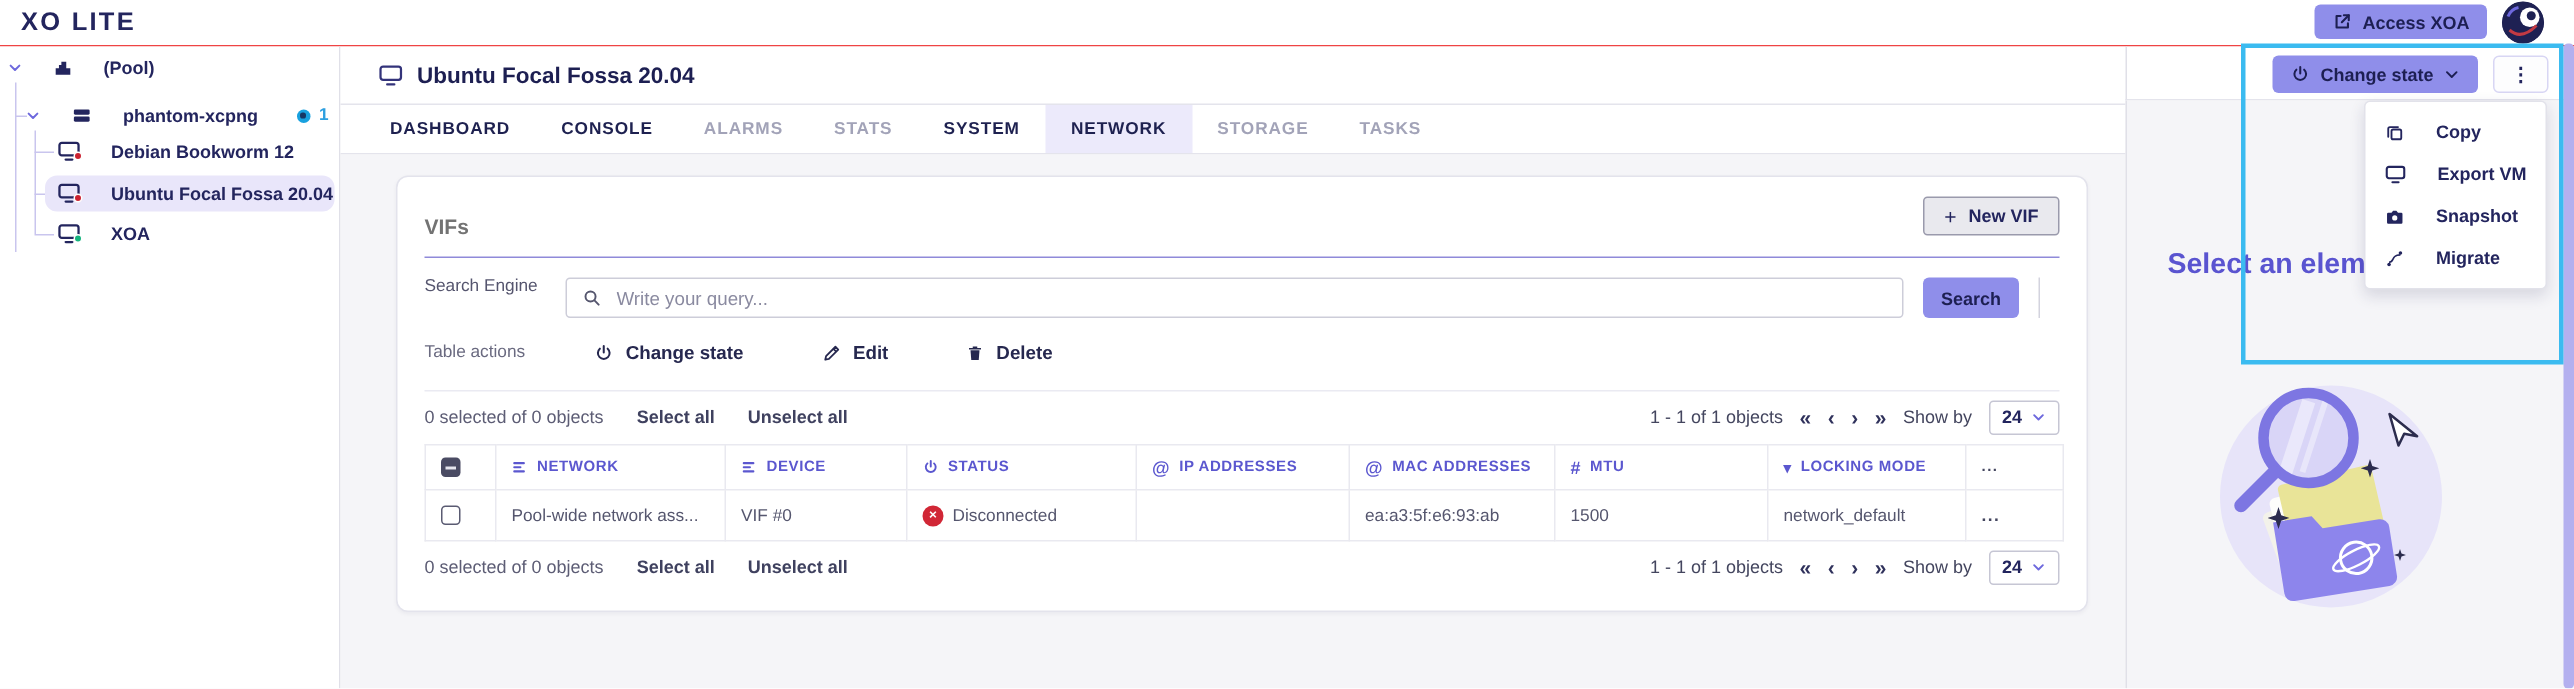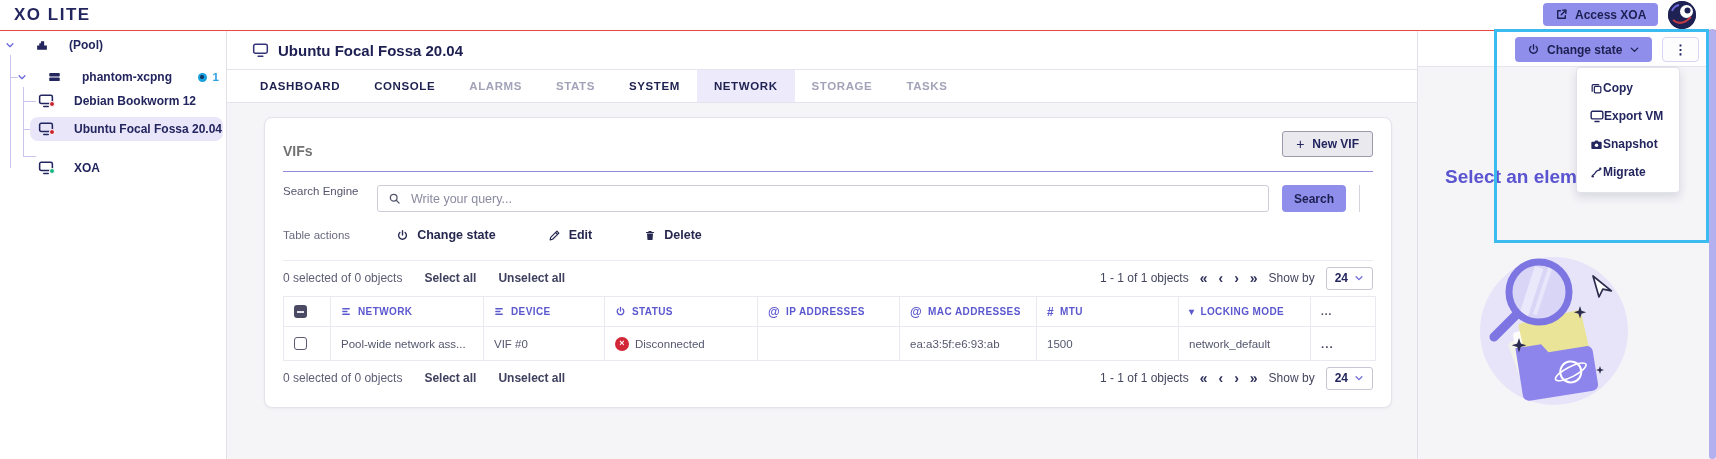--- a/index.html
+++ b/index.html
@@ -88,21 +88,21 @@
   
   .right-header{position:absolute;left:1417px;top:31px;width:299px;height:36px;background:#fff;
                 border-bottom:1px solid #e4e4ec;border-left:1px solid #e0e0e8;}
   .right-panel{position:absolute;left:1417px;top:67px;width:299px;height:392px;background:#f5f5f8;border-left:1px solid #e0e0e8;}
   .change-state{position:absolute;left:1515px;top:37px;height:25px;z-index:10;}
   .kebab{position:absolute;left:1662px;top:37px;width:37px;height:25px;background:#fdfdfe;border:1px solid #d8d6f4;
          border-radius:4px;color:#23255e;font-size:13px;font-weight:700;display:flex;align-items:center;justify-content:center;cursor:pointer;z-index:10;}
   .select-element{position:absolute;left:1445px;top:166px;font-size:19px;font-weight:700;color:#5a54d0;white-space:nowrap;}
   .menu{position:absolute;left:1576px;top:67px;min-width:104px;background:#fff;border:1px solid #e2e2ea;border-radius:4px;
         box-shadow:0 4px 10px rgba(30,30,80,.14);padding:6px 0;z-index:40;}
-  .menu-item{display:flex;align-items:center;gap:0;padding:7px 13px;font-size:12px;font-weight:600;color:#23255e;cursor:pointer;white-space:nowrap;}
+  .menu-item{display:flex;align-items:center;gap:21px;padding:7px 13px;font-size:12px;font-weight:600;color:#23255e;cursor:pointer;white-space:nowrap;}
   .cyan-box{position:absolute;left:1494px;top:29px;width:215px;height:214px;border:3px solid #3bbbf0;z-index:50;pointer-events:none;}
   .scrollbar{position:absolute;left:1709px;top:29px;width:7px;height:430px;background:#b4b0ef;border-radius:3px;z-index:5;cursor:pointer;}
   .illu{position:absolute;left:1477px;top:250px;}
 </style>
 </head>
 <body>
 
 <div class="app">
 
   <div class="topbar">
@@ -185,21 +185,21 @@
       <span class="vmwrap">
         <svg width="16" height="14" viewBox="0 0 24 22" fill="none" stroke="#23255e" stroke-width="2.4">
             <rect x="2" y="2" width="20" height="13" rx="2.5"></rect>
             <path d="M8.5 19.5h7" stroke-linecap="round"></path>
           </svg>
         <span class="vmdot dot-red"></span>
       </span>
       <span>Ubuntu Focal Fossa 20.04</span>
     </div>
 
-    <div class="trow" style="left:38px;top:115px;height:20px;margin-top:12px;">
+    <div class="trow" style="left:38px;top:115px;height:20px;">
       <span class="vmwrap">
         <svg width="16" height="14" viewBox="0 0 24 22" fill="none" stroke="#23255e" stroke-width="2.4">
             <rect x="2" y="2" width="20" height="13" rx="2.5"></rect>
             <path d="M8.5 19.5h7" stroke-linecap="round"></path>
           </svg>
         <span class="vmdot dot-green"></span>
       </span>
       <span>XOA</span>
     </div>
   </div>

